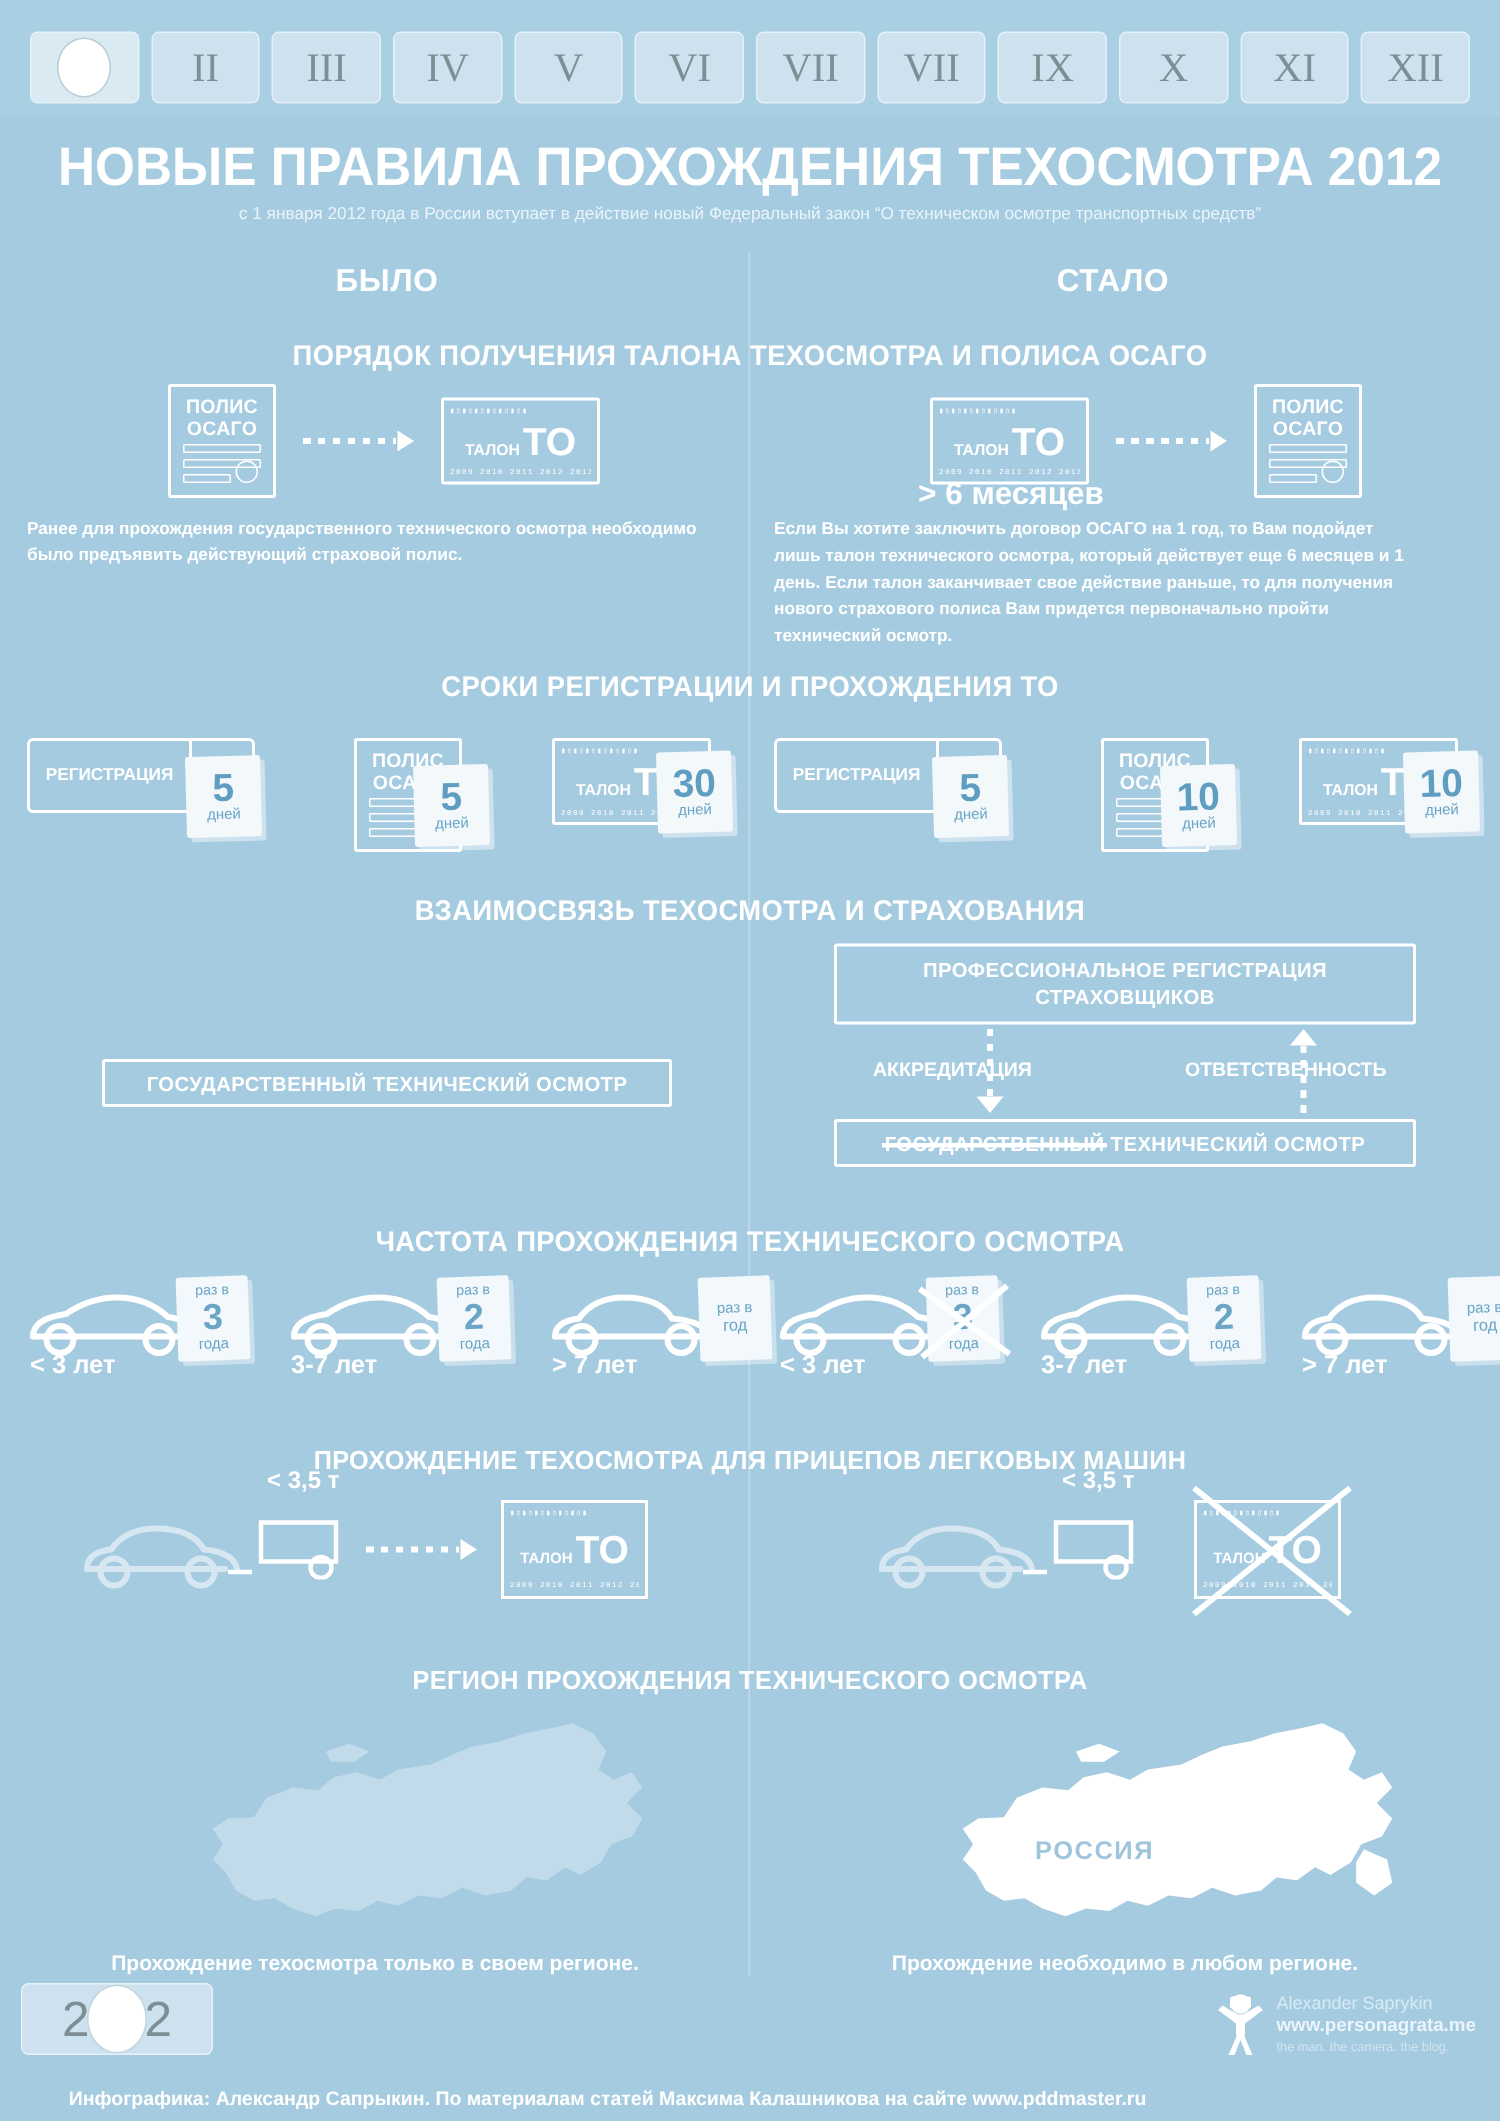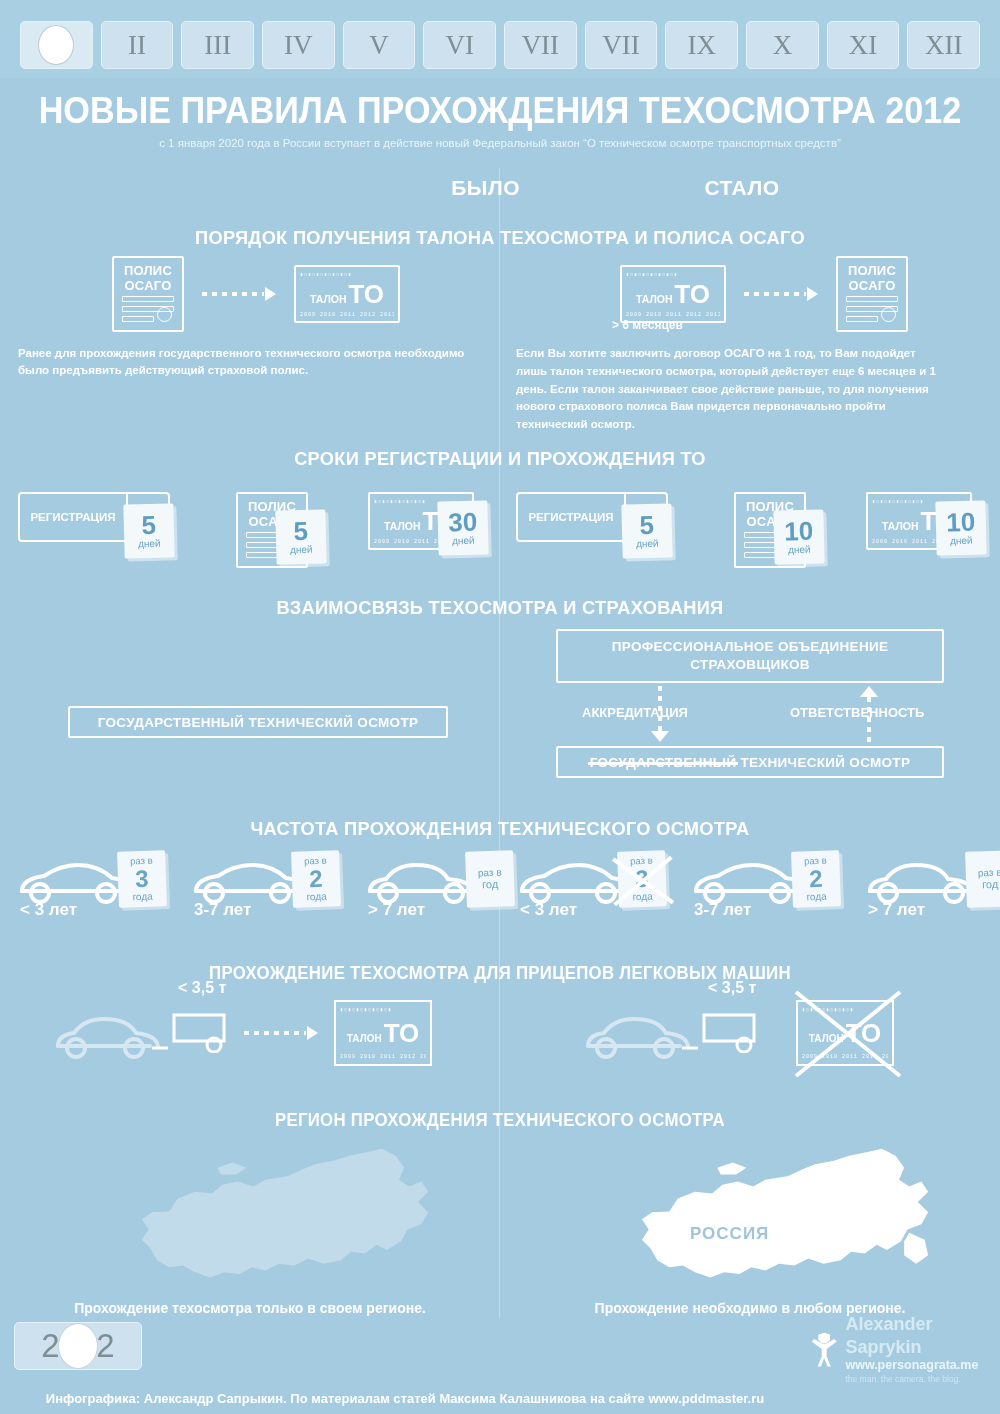--- a/index.html
+++ b/index.html
@@ -43,21 +43,21 @@
     color:#ffffff; line-height:1.05;
     transform:scaleX(0.95); transform-origin:center;
   }
   .headline .sub{
     margin-top:7px; font-size:11.5px; color:#eaf4fa; font-weight:normal;
   }
 
   
   .colcap{ position:absolute; top:176px; width:500px; text-align:center;
     font-size:21px; font-weight:bold; color:#ffffff; letter-spacing:.5px;}
-  .colcap.l{ left:20px;text-align:right; } .colcap.r{ left:492px; }
+  .colcap.l{ left:8px; } .colcap.r{ left:492px; }
 
   
   .vdivider{
     position:absolute; left:499px; top:168px; width:1px; height:1150px;
     background:rgba(255,255,255,.32);
   }
 
   
   .sectitle{
     position:absolute; width:1000px; left:0; text-align:center;
@@ -167,21 +167,21 @@
     width:40px;height:46px;border-radius:50%;background:#fff;border:1px solid #c2d4de;
   }
   .credit{
     position:absolute; left:0; bottom:8px; width:810px; text-align:center;
     font-size:13px; color:#ffffff; font-weight:bold;
   }
   .blogbox{
     position:absolute; right:14px; bottom:38px; width:176px; height:54px;
     display:flex; align-items:center; gap:7px;
   }
-  .blogtxt .n{ font-size:18px; font-weight:bold; color:#d7eaf4; line-height:1.25;}
+  .blogtxt .n{ font-size:12px; font-weight:normal; color:#d7eaf4; line-height:1.25;}
   .blogtxt .u{ font-size:12.5px; font-weight:bold; color:#eaf5fa; line-height:1.25;}
   .blogtxt .s{ font-size:8.5px; color:#cfe5f0; line-height:1.3;}
 
   .mapcap{ position:absolute; top:1300px; font-size:14px; font-weight:bold; width:500px; text-align:center;}
   .yearlbl{ position:absolute; font-size:17px; font-weight:bold; color:#fff; }
 </style>
 </head>
 <body>
 
 <div class="tabbar">
@@ -219,21 +219,21 @@
   <div class="tab">
       <span>XI</span>
     </div>
   <div class="tab">
       <span>XII</span>
     </div>
 </div>
 
 <div class="headline">
   <h1>НОВЫЕ ПРАВИЛА ПРОХОЖДЕНИЯ ТЕХОСМОТРА 2012</h1>
-  <div class="sub">с 1 января 2020 года в России вступает в действие новый Федеральный закон “О техническом осмотре транспортных средств”</div>
+  <div class="sub">с 1 января 2012 года в России вступает в действие новый Федеральный закон “О техническом осмотре транспортных средств”</div>
 </div>
 
 <div class="vdivider"></div>
 
 <div class="colcap l">БЫЛО</div>
 <div class="colcap r">СТАЛО</div>
 
 <div class="sectitle" style="top:227px;">ПОРЯДОК ПОЛУЧЕНИЯ ТАЛОНА ТЕХОСМОТРА И ПОЛИСА ОСАГО</div>
 
 <div style="position:absolute; left:112px; top:256px; display:flex; align-items:center; gap:18px;">
@@ -279,21 +279,21 @@
     <div class="pt">ПОЛИС</div>
     <div class="pt">ОСАГО</div>
     <div class="lines">
       <div class="ln"></div>
       <div class="ln"></div>
       <div class="ln" style="margin-right:20px;"></div>
       <div class="dot"></div>
     </div>
   </div>
 </div>
-<div style="position:absolute; left:612px; top:318px; font-size:12px; font-weight:bold;">&gt; 6 месяцев</div>
+<div style="position:absolute; left:612px; top:318px; font-size:21px; font-weight:bold;">&gt; 6 месяцев</div>
 <div style="position:absolute; left:516px; top:345px; width:430px; font-size:11.5px; font-weight:bold; line-height:1.55;">Если Вы хотите заключить договор ОСАГО на 1 год, то Вам подойдет лишь талон технического осмотра, который действует еще 6 месяцев и 1 день. Если талон заканчивает свое действие раньше, то для получения нового страхового полиса Вам придется первоначально пройти технический осмотр.</div>
 
 <div class="sectitle" style="top:448px;">СРОКИ РЕГИСТРАЦИИ  И ПРОХОЖДЕНИЯ ТО</div>
 
 <div style="position:absolute; left:18px; top:492px; display:flex; align-items:flex-start; gap:26px;">
 
   <div style="position:relative;">
     <div style="display:flex; border:2.2px solid #fff; border-radius:4px; height:50px; width:152px;">
       <div style="flex:1; display:flex; align-items:center; justify-content:center; font-size:11.5px; font-weight:bold;">РЕГИСТРАЦИЯ</div>
       <div style="width:42px; border-left:2px solid #fff; display:flex; flex-direction:column; align-items:center; justify-content:center;">
@@ -387,21 +387,21 @@
       <span class="cap">дней</span>
     </div>
   </div>
 </div>
 
 <div class="sectitle" style="top:597px;">ВЗАИМОСВЯЗЬ ТЕХОСМОТРА И СТРАХОВАНИЯ</div>
 
 <div class="boxline" style="position:absolute; left:68px; top:706px; width:380px; height:32px;">ГОСУДАРСТВЕННЫЙ ТЕХНИЧЕСКИЙ ОСМОТР</div>
 
 <div class="boxline" style="position:absolute; left:556px; top:629px; width:388px; height:54px; flex-direction:column; line-height:1.35;">
-  <span>ПРОФЕССИОНАЛЬНОЕ ОБЪЕДИНЕНИЕ</span>
+  <span>ПРОФЕССИОНАЛЬНОЕ РЕГИСТРАЦИЯ</span>
   <span>СТРАХОВЩИКОВ</span>
 </div>
 
 <div style="position:absolute; left:651px; top:686px; display:flex; flex-direction:column; align-items:center;">
   <div class="vdotline" style="height:45px;"></div>
   <div class="arrdown"></div>
 </div>
 <div class="lbl" style="position:absolute; left:582px; top:705px;">АККРЕДИТАЦИЯ</div>
 
 <div style="position:absolute; left:860px; top:686px; display:flex; flex-direction:column; align-items:center;">

